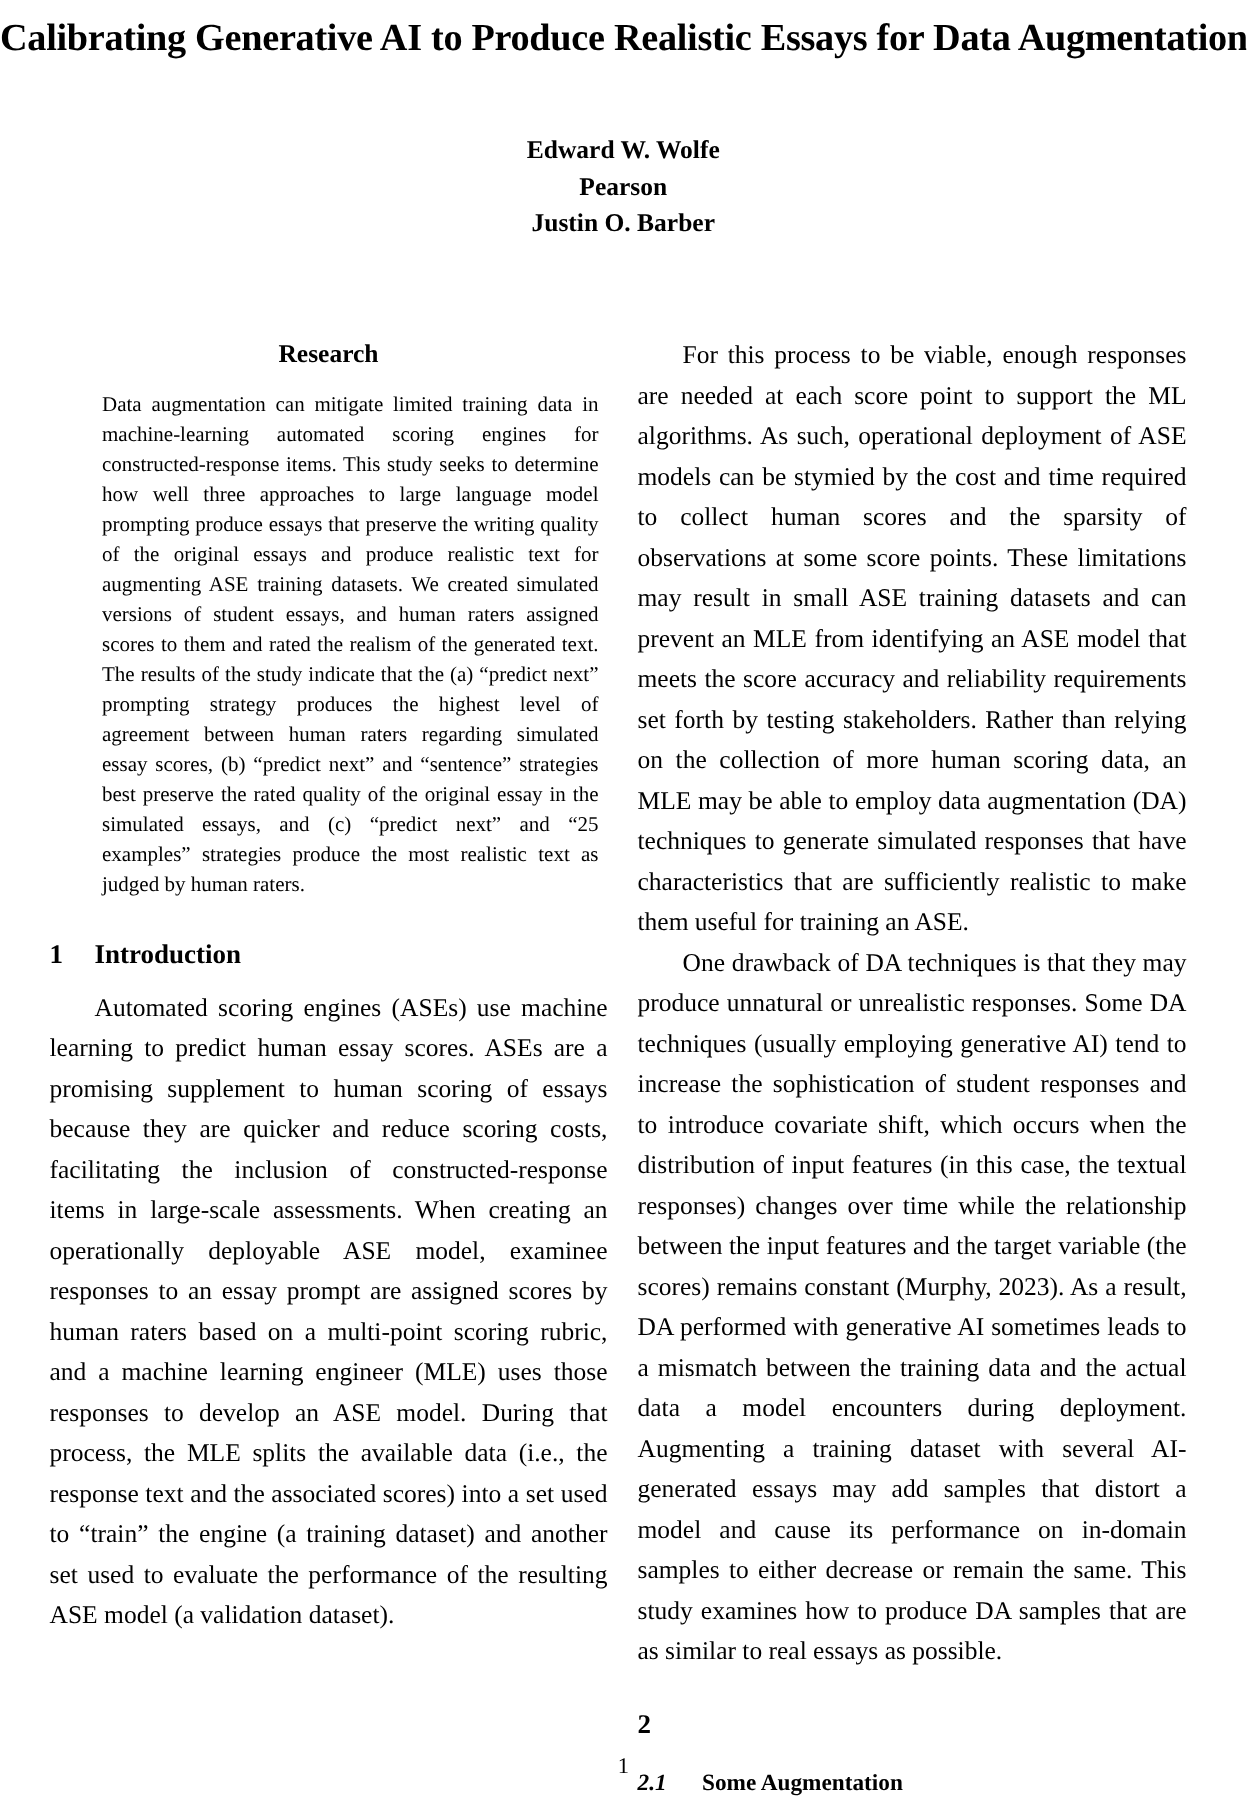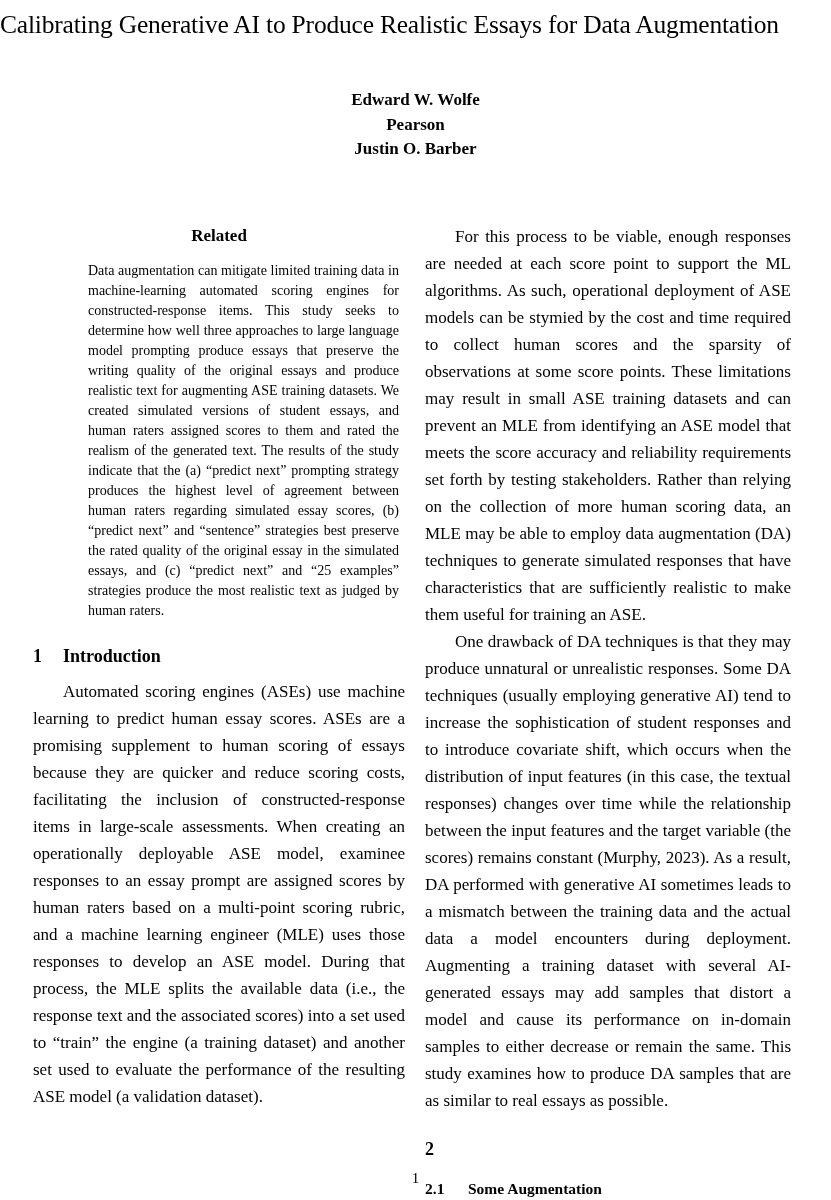--- a/index.html
+++ b/index.html
@@ -17,23 +17,23 @@
     font-family: "Liberation Serif", "DejaVu Serif", serif;
     color: #000000;
   }
 
   
   .title {
     position: absolute;
     top: -7px;
     left: 0;
     width: 831px;
-    text-align: left;
+    text-align: right;
     font-size: 25.5px;
-    font-weight: normal;
+    font-weight: bold;
     line-height: 30px;
     letter-spacing: -0.2px;
     white-space: nowrap;
   }
 
   
   .authors {
     position: absolute;
     top: 88px;
     left: 0;
@@ -63,21 +63,21 @@
 
   
   .abstract-heading {
     font-size: 17px;
     font-weight: bold;
     text-align: center;
     line-height: 22px;
     margin: 0 0 14px 0;
   }
   .abstract-body {
-    margin: 0 6px 0 55px;
+    margin: 0 6px 0 35px;
     font-size: 14px;
     line-height: 20px;
     text-align: justify;
     text-justify: inter-word;
   }
 
   
   .h1 {
     font-size: 18px;
     font-weight: bold;
@@ -87,21 +87,21 @@
   }
   .h1 .num { width: 30px; flex: none; }
 
   .h2 {
     font-size: 15.5px;
     font-weight: bold;
     line-height: 20px;
     margin: 19px 0 7px 0;
     display: flex;
   }
-  .h2 .num { width: 43px; flex: none; }
+  .h2 .num { width: 43px; flex: none; font-style: italic; }
 
   .h1:first-child, .h2:first-child { margin-top: 0; }
 
   
   p.body {
     margin: 0;
     font-size: 17px;
     line-height: 27px;
     text-align: justify;
     text-justify: inter-word;
@@ -127,21 +127,21 @@
   <h1 class="title">Calibrating Generative AI to Produce Realistic Essays for Data Augmentation</h1>
 
   <div class="authors">
     <span class="author-line">Edward W. Wolfe</span>
     <span class="author-line">Pearson</span>
     <span class="author-line">Justin O. Barber</span>
   </div>
 
   <div class="col-left">
 
-    <div class="abstract-heading">Related</div>
+    <div class="abstract-heading">Research</div>
 
     <div class="abstract-body">Data augmentation can mitigate limited training data in machine-learning automated scoring engines for constructed-response items. This study seeks to determine how well three approaches to large language model prompting produce essays that preserve the writing quality of the original essays and produce realistic text for augmenting ASE training datasets. We created simulated versions of student essays, and human raters assigned scores to them and rated the realism of the generated text. The results of the study indicate that the (a) “predict next” prompting strategy produces the highest level of agreement between human raters regarding simulated essay scores, (b) “predict next” and “sentence” strategies best preserve the rated quality of the original essay in the simulated essays, and (c) “predict next” and “25 examples” strategies produce the most realistic text as judged by human raters.</div>
 
     <div class="h1">
       <span class="num">1</span>
       <span>Introduction</span>
     </div>
 
     <p class="body">Automated scoring engines (ASEs) use machine learning to predict human essay scores. ASEs are a promising supplement to human scoring of essays because they are quicker and reduce scoring costs, facilitating the inclusion of constructed-response items in large-scale assessments. When creating an operationally deployable ASE model, examinee responses to an essay prompt are assigned scores by human raters based on a multi-point scoring rubric, and a machine learning engineer (MLE) uses those responses to develop an ASE model. During that process, the MLE splits the available data (i.e., the response text and the associated scores) into a set used to “train” the engine (a training dataset) and another set used to evaluate the performance of the resulting ASE model (a validation dataset).</p>
 

